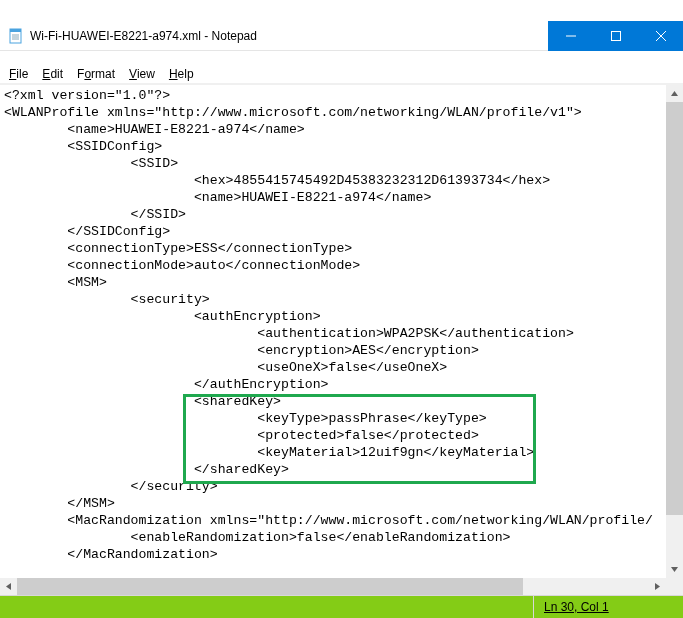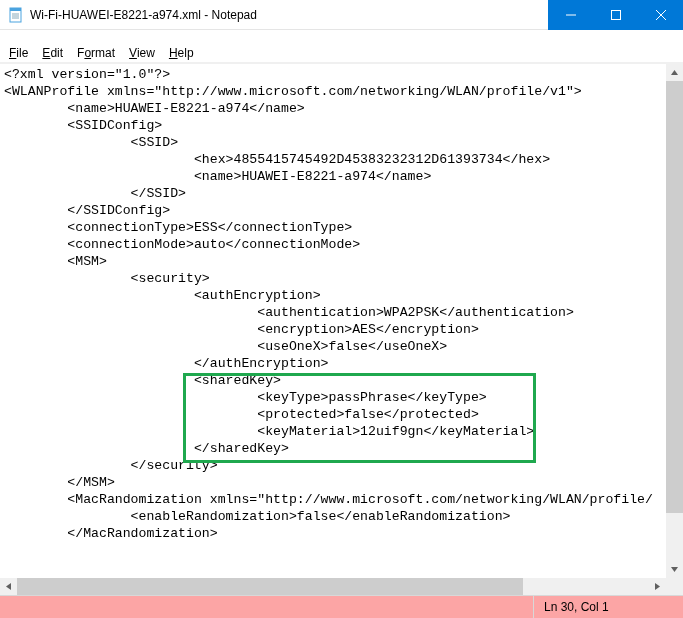--- a/index.html
+++ b/index.html
@@ -13,20 +13,21 @@
     display: flex;
     flex-direction: column;
   }
   .titlebar {
     height: 30px;
     background: #fff;
     display: flex;
     align-items: center;
     border-bottom: 1px solid #e5e5e5;
     user-select: none;
+    margin-top: 21px;
   }
   .titlebar .icon {
     width: 16px;
     height: 16px;
     margin: 0 6px 0 8px;
   }
   .titlebar .title {
     font-size: 12px;
     color: #000;
     flex: 1;
@@ -121,26 +122,27 @@
     top: 0; height: 90%;
     background: #cdcdcd;
   }
   .sthumb-h {
     position: absolute; top: 0; bottom: 0;
     left: 0; width: 80%;
     background: #cdcdcd;
   }
   .statusbar {
     height: 23px;
-    background: #fca5a5;
+    background: #84cc16;
     border-top: 1px solid #d8d8d8;
     display: flex;
     align-items: center;
     font-size: 12px;
     color: #000;
+    text-decoration: underline;
   }
   .status-cell {
     padding: 0 10px;
     border-left: 1px solid #d8d8d8;
     height: 100%;
     display: flex;
     align-items: center;
   }
   .status-spacer { flex: 1; }
 </style>

